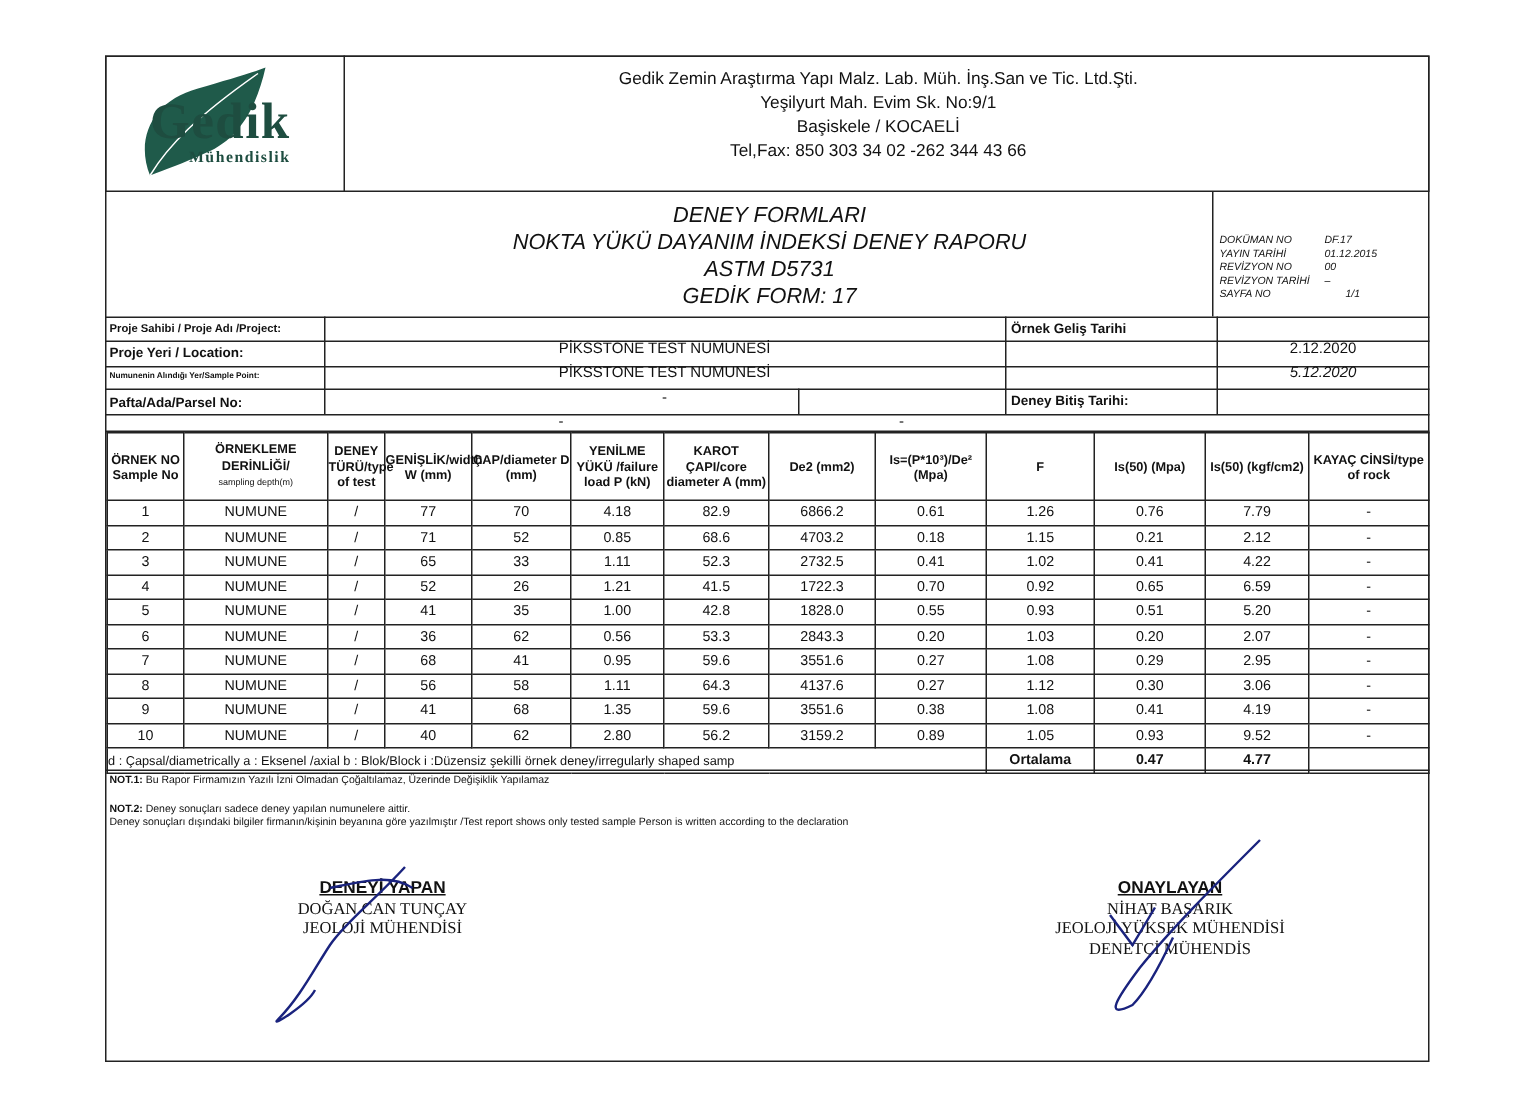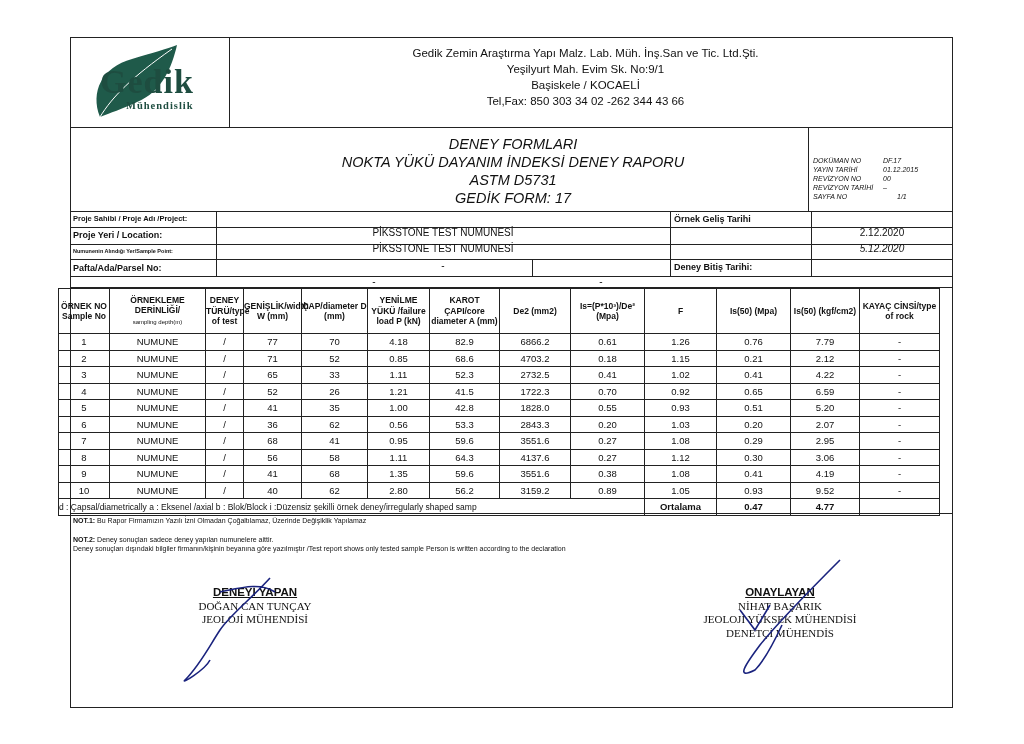--- a/index.html
+++ b/index.html
@@ -9,21 +9,21 @@
   .logo-box { position: absolute; left: 70px; top: 37px; width: 148px; height: 91px; border-right: 1.5px solid #222; box-sizing: border-box; margin-left: 12px; }
   .company { position: absolute; left: 218px; top: 45px; width: 735px; text-align: center; font-size: 11.5px; line-height: 16px; }
   .title-area { position: absolute; left: 218px; top: 135px; width: 590px; text-align: center; font-style: italic; font-size: 14.5px; line-height: 18px; }
   .doc-info { position: absolute; left: 813px; top: 156px; width: 140px; font-size: 7px; font-style: italic; line-height: 9px; }
   .doc-info .row { display: flex; }
   .doc-info .k { width: 70px; }
   .meta-line { position: absolute; border-top: 1.2px solid #222; }
   .vline { position: absolute; border-left: 1.2px solid #222; }
   .lbl { position: absolute; font-weight: bold; font-size: 9px; white-space: nowrap; }
   .val { position: absolute; font-size: 10px; white-space: nowrap; text-align: center; margin-top: 14px; }
-  table.data { position: absolute; left: 58px; top: 288px; width: 881px; border-collapse: collapse; table-layout: fixed; }
+  table.data { position: absolute; left: 71px; top: 288px; width: 881px; border-collapse: collapse; table-layout: fixed; }
   table.data td, table.data th { border: 1px solid #222; text-align: center; font-size: 9.5px; padding: 0; height: 15.5px; }
   table.data th { font-weight: bold; font-size: 8.5px; line-height: 10.5px; height: 44px; }
   table.data th .small { font-size: 6px; font-weight: normal; }
   table.data td.legend { text-align: left; font-size: 8.5px; }
   table.data td.bold { font-weight: bold; }
   .notes { position: absolute; left: 73px; top: 516px; font-size: 7px; line-height: 9.5px; }
   .notes b { font-weight: bold; }
   .sig { position: absolute; font-family: "Liberation Serif", serif; text-align: center; font-size: 11px; line-height: 13.5px; }
   .sig .role { font-family: "Liberation Sans", sans-serif; font-weight: bold; text-decoration: underline; font-size: 11.5px; }
   .sig-stroke { position: absolute; }

